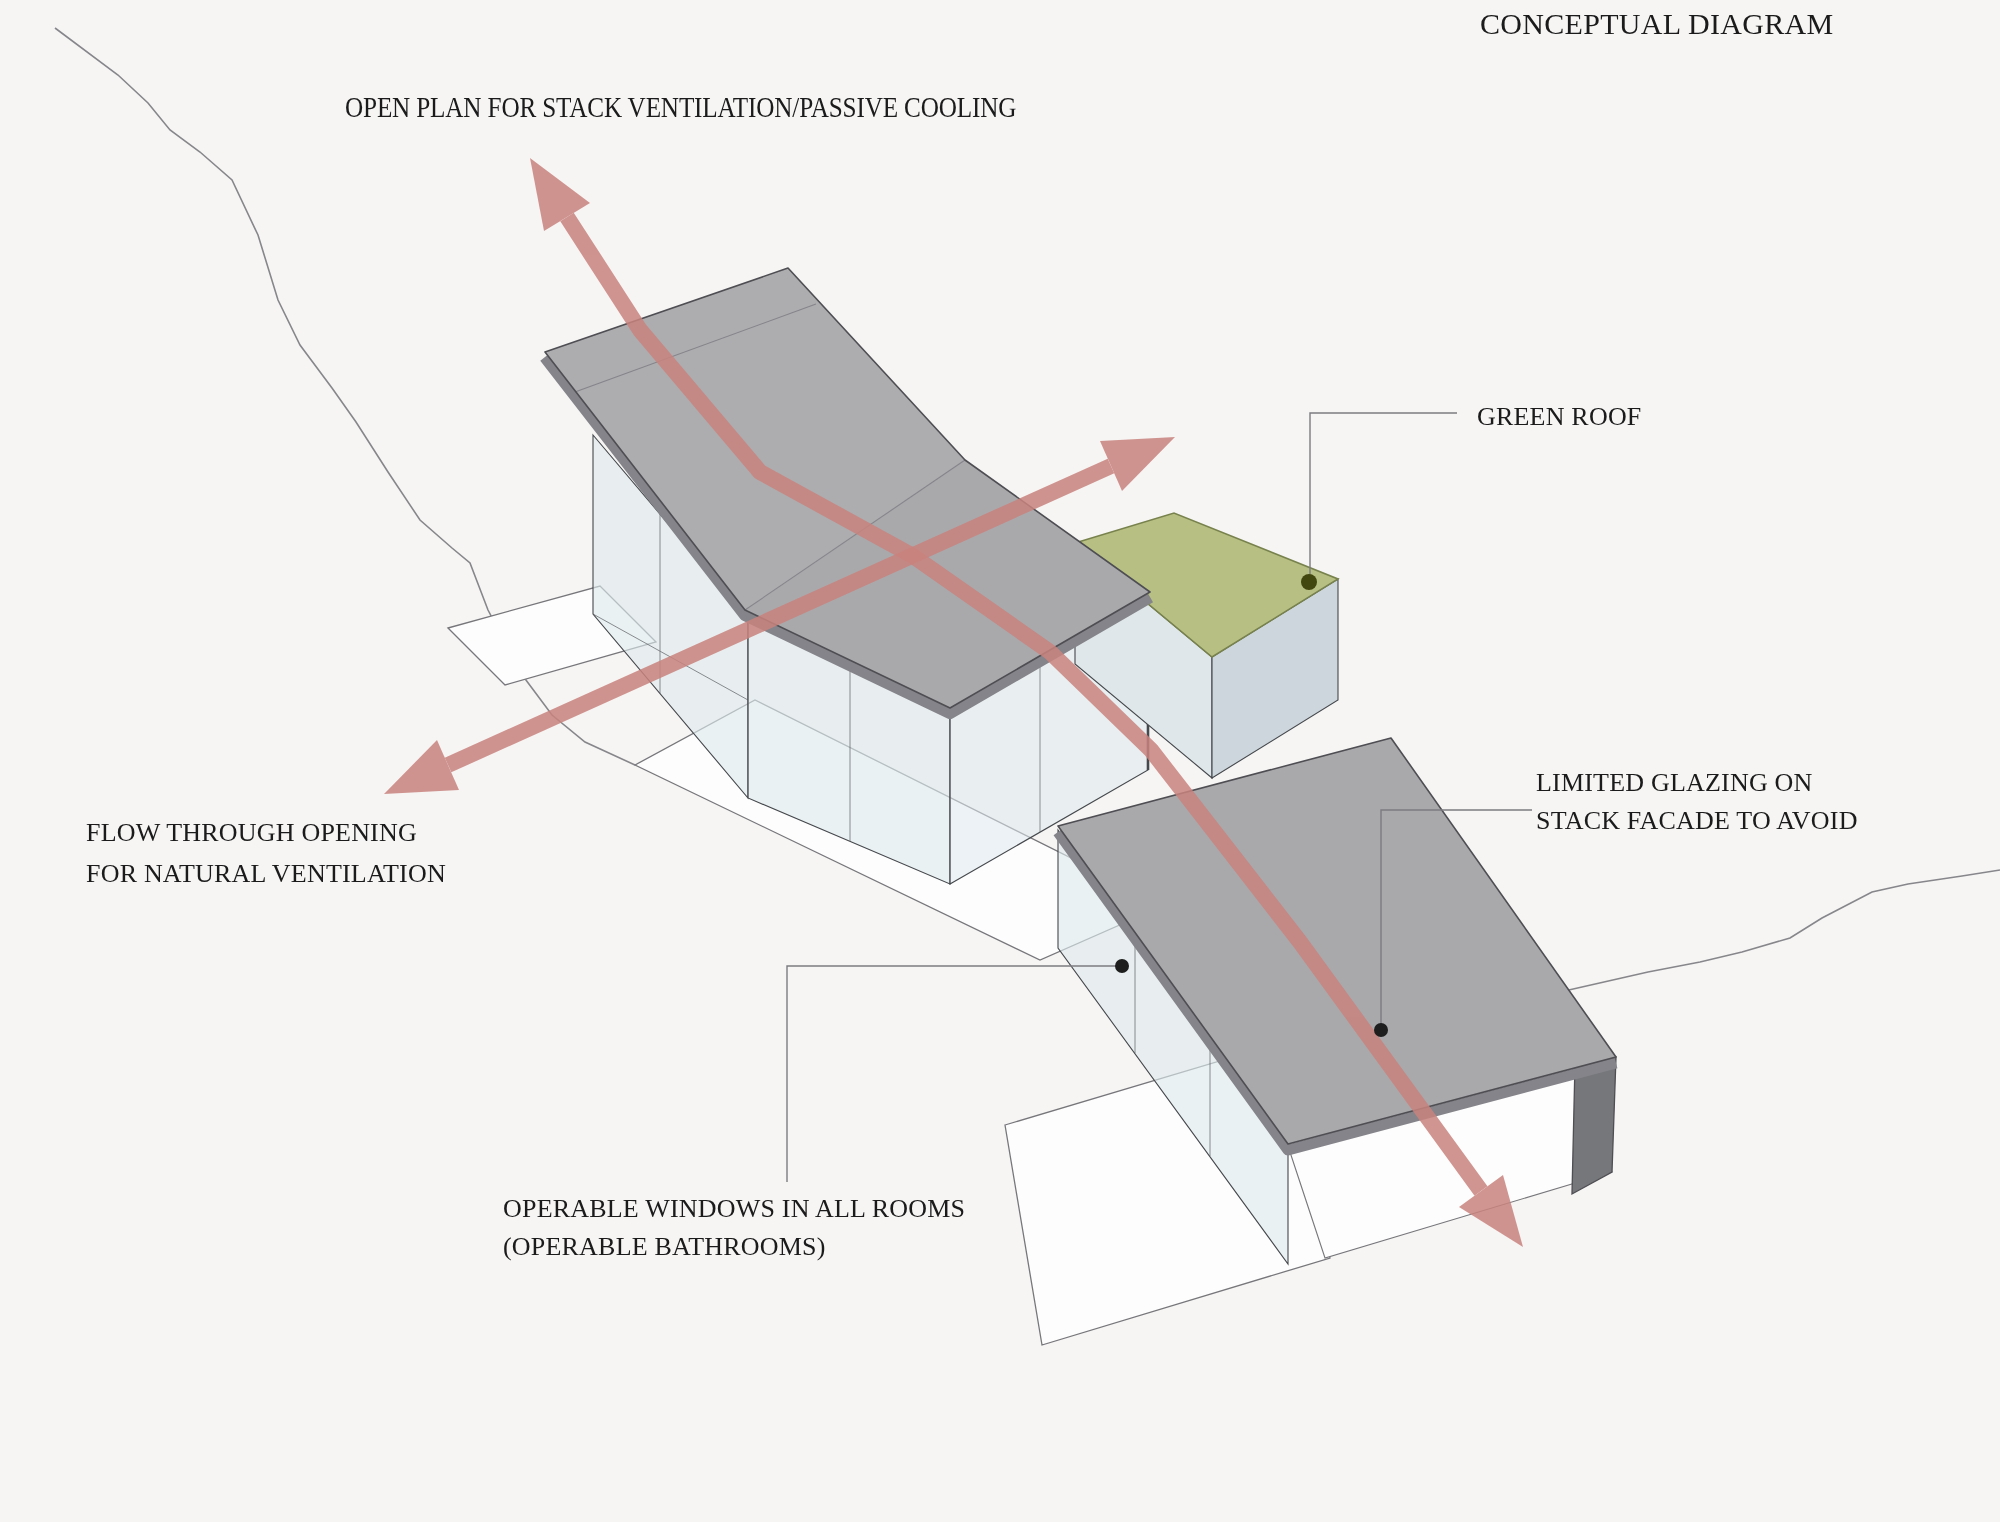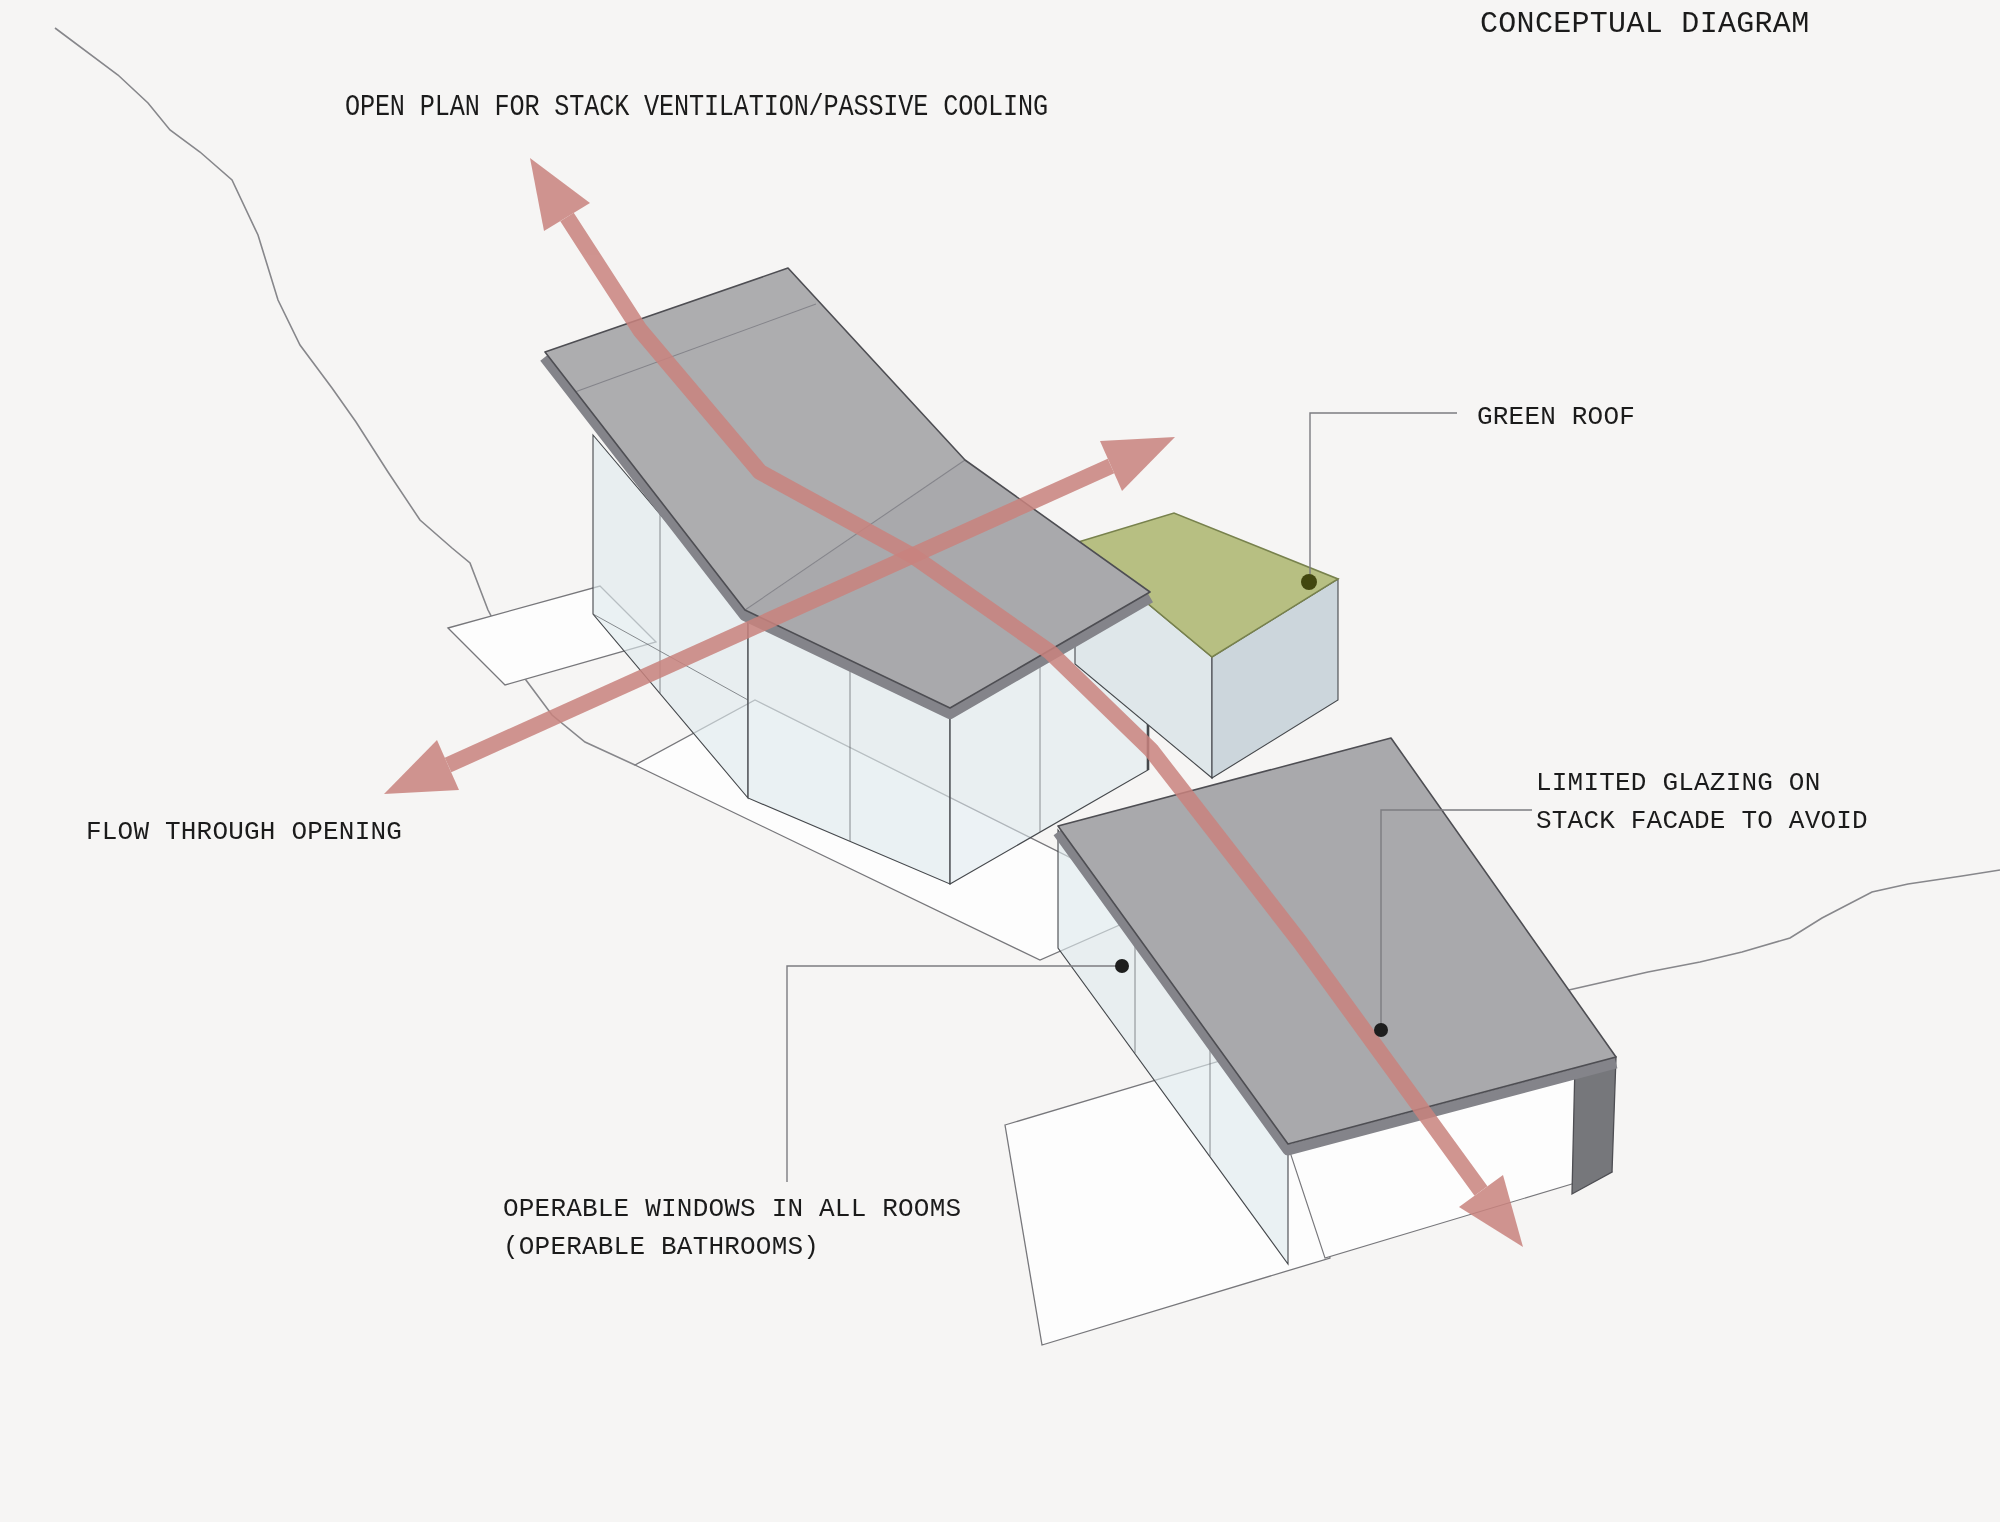--- a/index.html
+++ b/index.html
@@ -1,21 +1,21 @@
 <!DOCTYPE html>
 <html><head>
 <meta charset="utf-8">
 <style>
   html,body{margin:0;padding:0;background:#e9e8e7;}
   .stage{
     position:relative;
     width:2000px;height:1522px;
     background:#86efac;
     overflow:hidden;
-    font-family:Liberation Mono, monospace;
+    font-family:Liberation Serif, serif;
     color:#1b1b1b;
   }
   .stage svg{position:absolute;left:0;top:0;}
   .label{
     position:absolute;
     font-size:26px;
     line-height:38px;
     letter-spacing:0.2px;
     color:#1b1b1b;
     white-space:nowrap;
@@ -118,20 +118,21 @@
 
   <div class="label" style="left:1477px; top:398px;">GREEN ROOF</div>
 
   <div class="label" style="left:1536px; top:764px;">
     <span>LIMITED GLAZING ON</span>
     <span>STACK FACADE TO AVOID</span>
   </div>
 
   <div class="label" style="left:86px; top:812px; line-height:41px;">
     <span>FLOW THROUGH OPENING</span>
+    <span>FOR NATURAL VENTILATION</span>
   </div>
 
   <div class="label" style="left:503px; top:1190px;">
     <span>OPERABLE WINDOWS IN ALL ROOMS</span>
     <span>(OPERABLE BATHROOMS)</span>
   </div>
 
 </div>
 
 </body></html>

